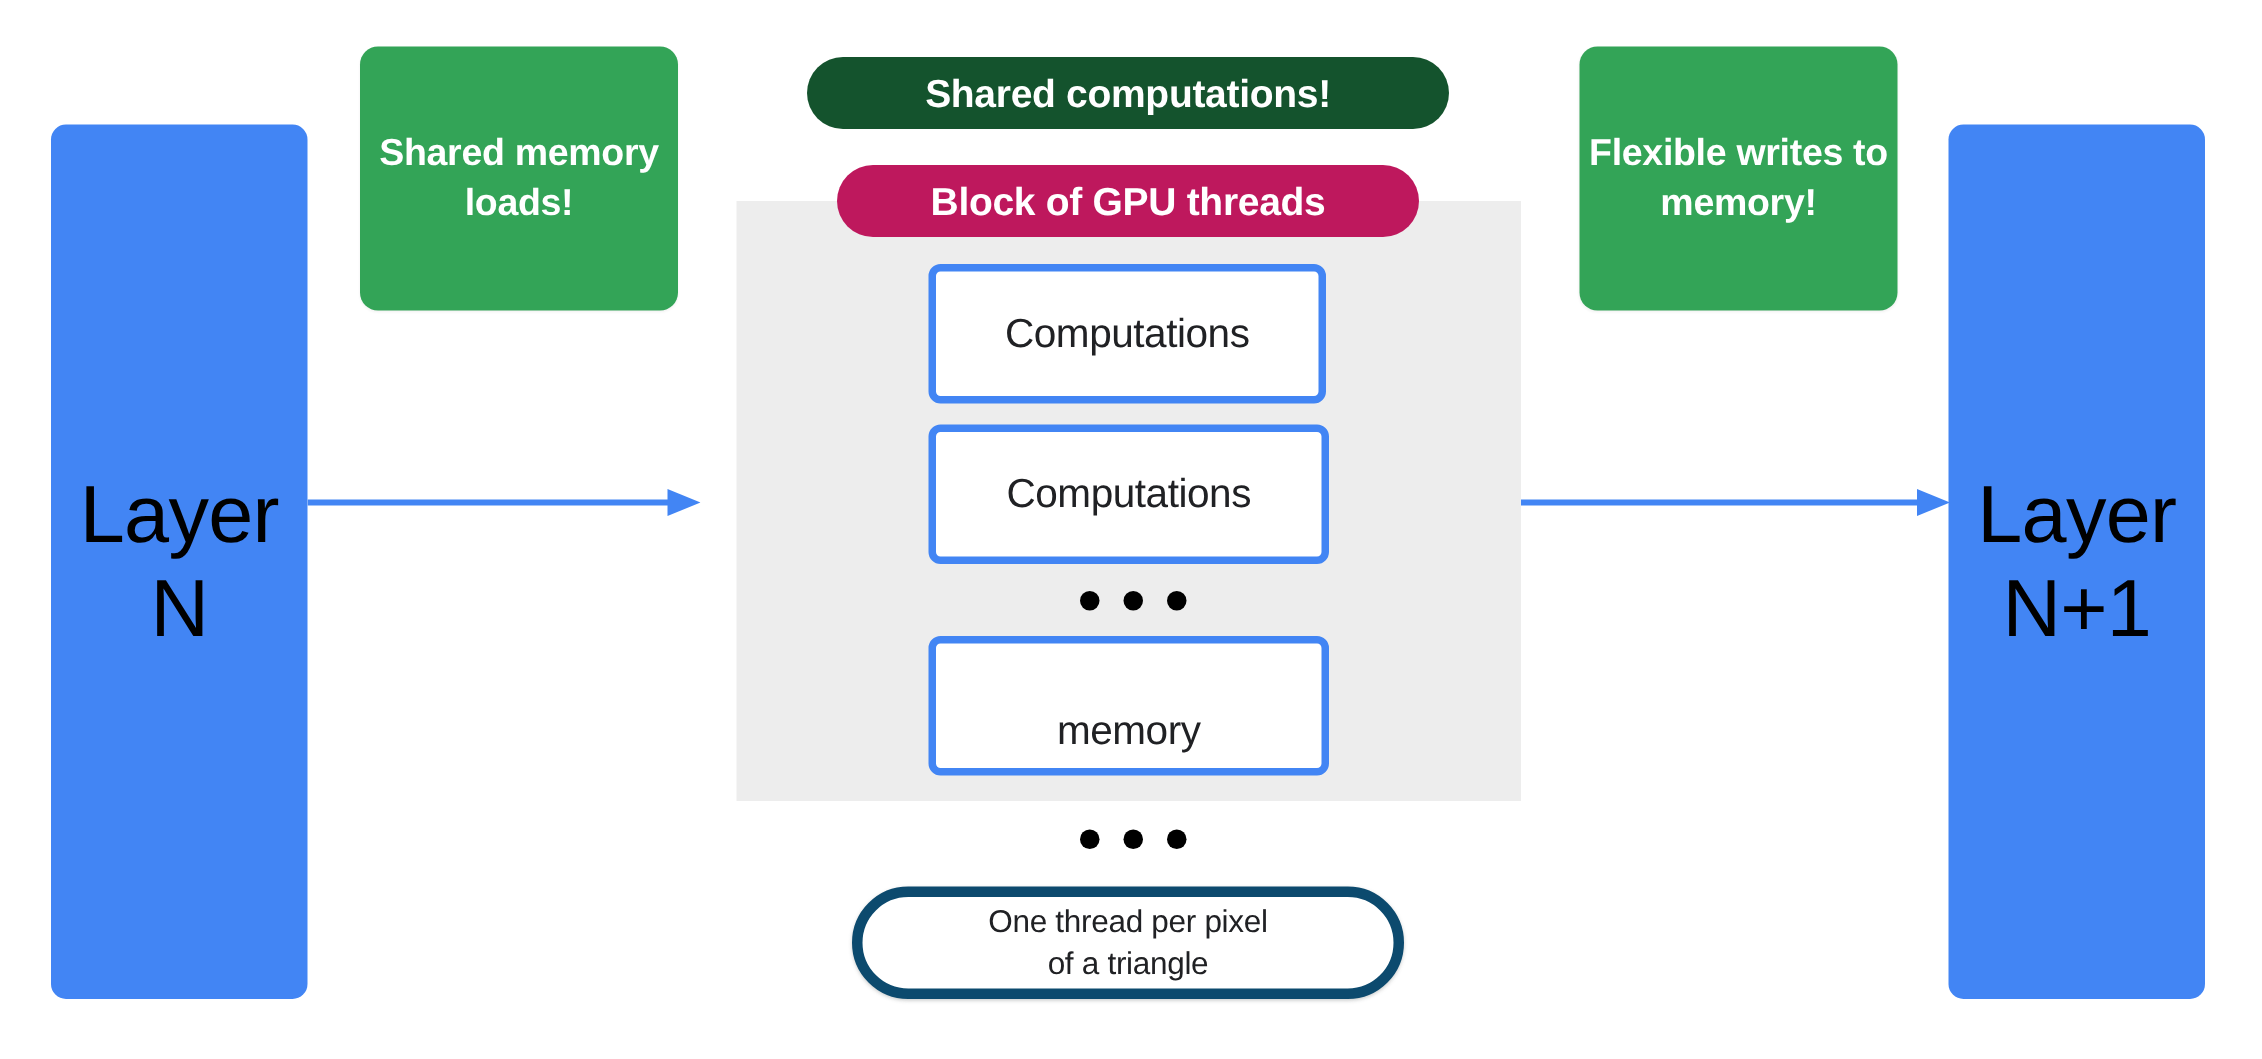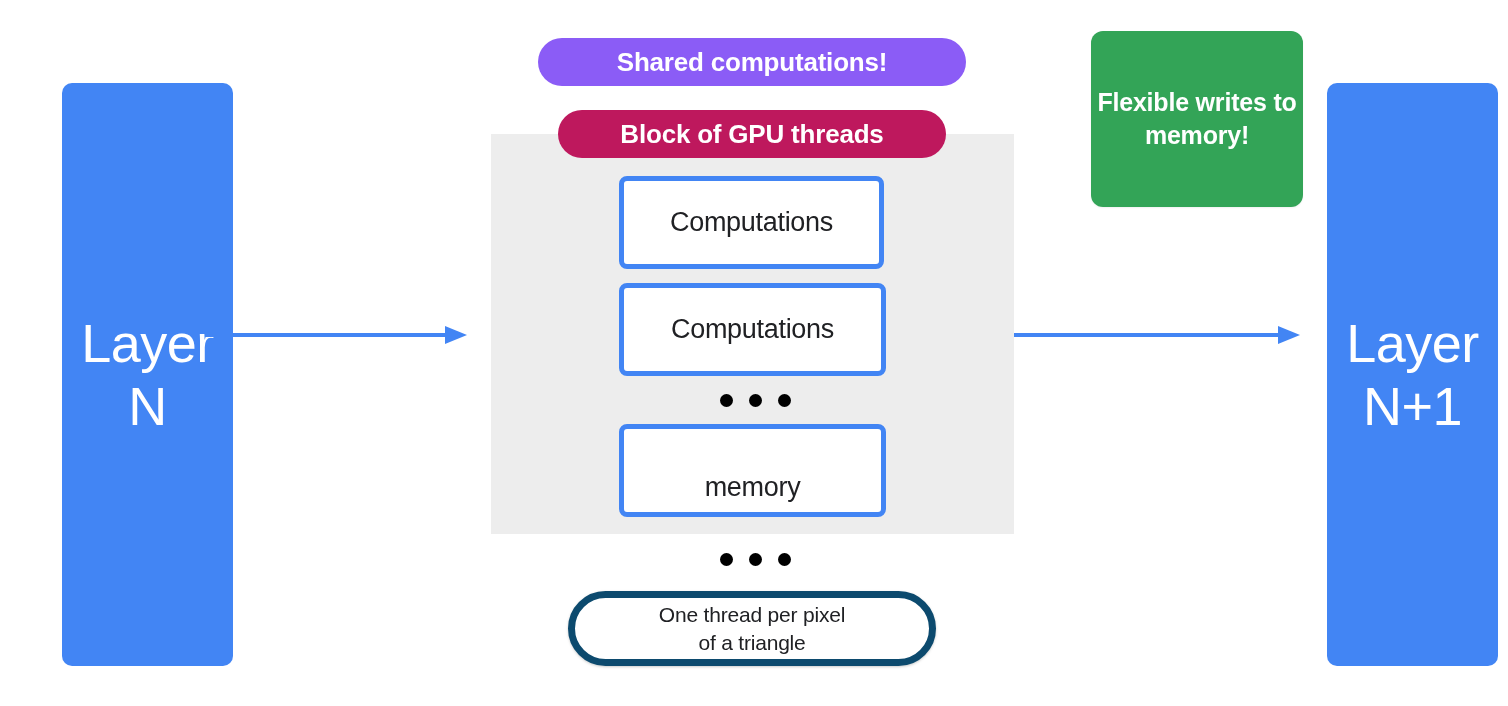--- a/index.html
+++ b/index.html
@@ -21,26 +21,25 @@
 
   
   .layer-block {
     position: absolute;
     background: #4285f4;
     border-radius: 10px;
     display: flex;
     align-items: center;
     justify-content: center;
     text-align: center;
-    color: #ffffff;
+    color: #000000;
     font-size: 54px;
     font-weight: 400;
     line-height: 1.15;
     letter-spacing: -0.5px;
-    margin-left: 28px;
   }
   #layer-n {
     left: 34px;
     top: 83px;
     width: 171px;
     height: 583px;
   }
   #layer-n1 {
     left: 1299px;
     top: 83px;
@@ -69,40 +68,39 @@
     left: 240px;
     top: 31px;
     width: 212px;
     height: 176px;
   }
   #callout-flexible-writes {
     left: 1053px;
     top: 31px;
     width: 212px;
     height: 176px;
-    margin-left: 38px;
   }
 
   
   .pill {
     position: absolute;
     display: flex;
     align-items: center;
     justify-content: center;
     text-align: center;
     border-radius: 999px;
     font-weight: bold;
     letter-spacing: -0.2px;
   }
   #pill-shared-computations {
     left: 538px;
     top: 38px;
     width: 428px;
     height: 48px;
-    background: #8b5cf6;
+    background: #14532d;
     color: #ffffff;
     font-size: 26px;
   }
   #pill-block-gpu-threads {
     left: 558px;
     top: 110px;
     width: 388px;
     height: 48px;
     background: #be185d;
     color: #ffffff;
@@ -195,20 +193,23 @@
 </style>
 </head>
 <body>
 
 <div id="canvas">
 
   <div class="layer-block" id="layer-n">
     <span><span>Layer</span><br><span>N</span></span>
   </div>
 
+  <div class="callout-box" id="callout-shared-memory">
+    <span>Shared memory loads!</span>
+  </div>
 
   <div class="arrow" id="arrow-left">
     <svg width="262" height="20" viewBox="0 0 262 20" xmlns="http://www.w3.org/2000/svg">
       <line x1="0" y1="10" x2="244" y2="10" stroke="#4285f4" stroke-width="4"></line>
       <polygon points="240,1 262,10 240,19" fill="#4285f4"></polygon>
     </svg>
   </div>
 
   <div id="gpu-block-region"></div>
 

